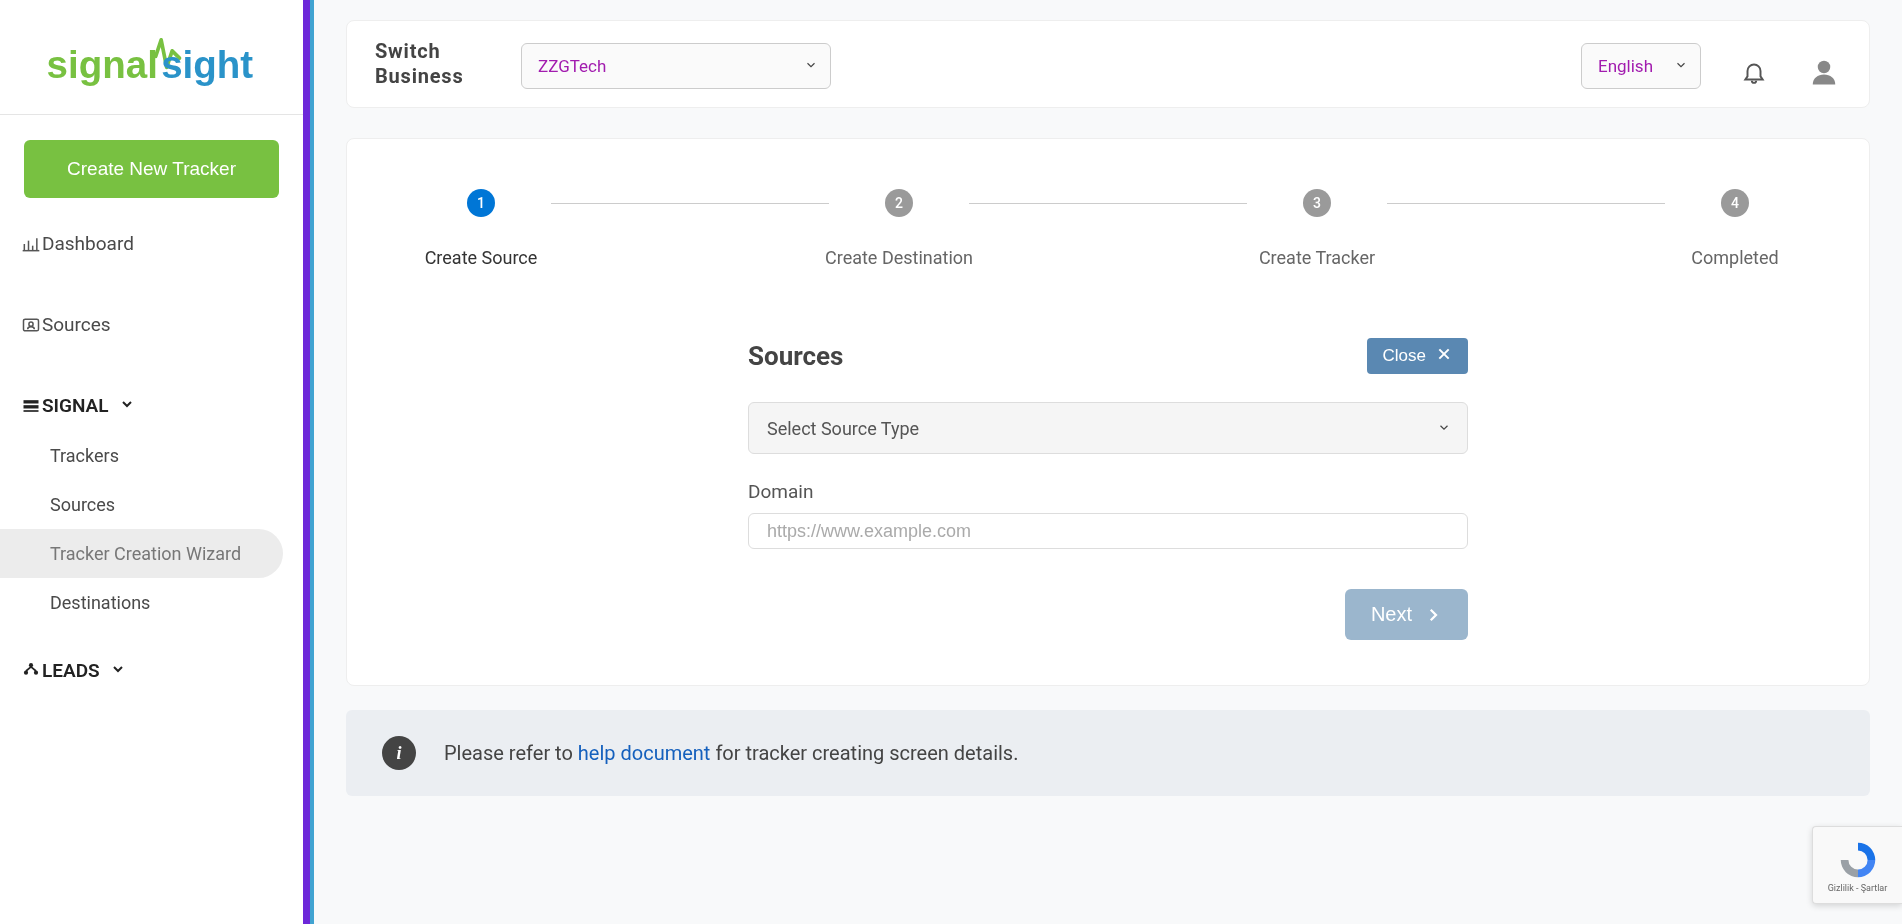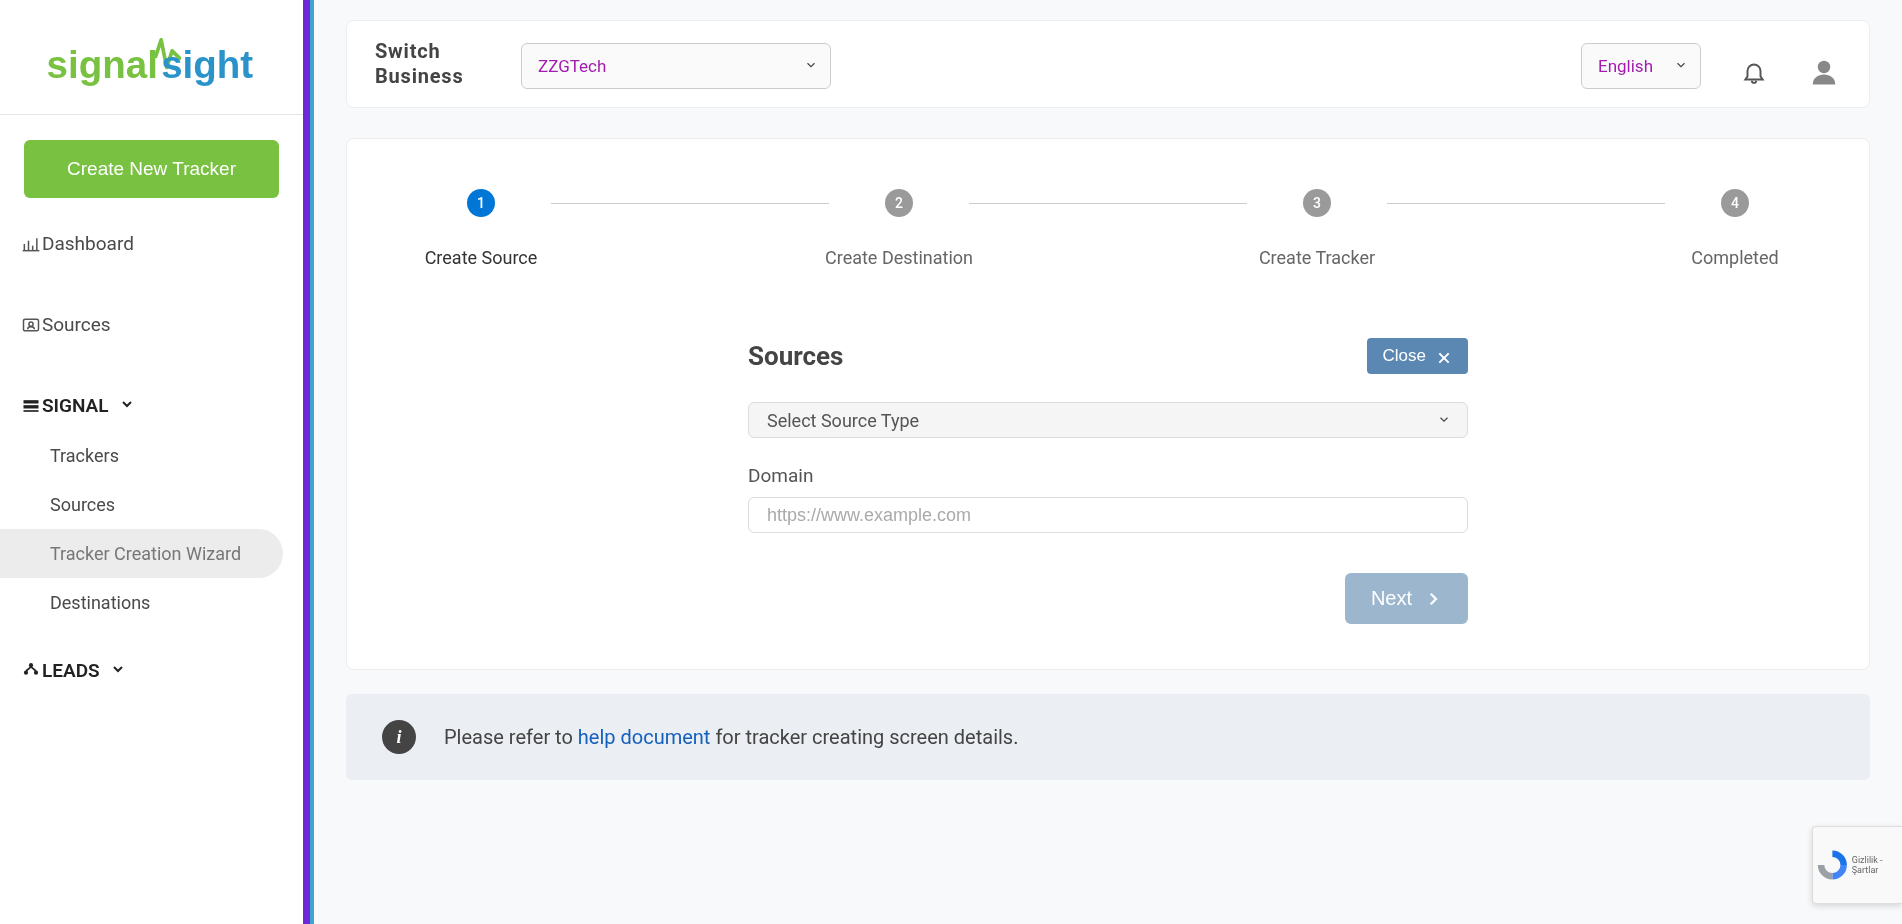--- a/index.html
+++ b/index.html
@@ -157,27 +157,27 @@
 .form-head { display: flex; align-items: center; justify-content: space-between; margin-bottom: 28px; }
 .form-title { font-size: 26px; font-weight: 700; color: #444; }
 .btn-close {
   background: #5a88b2;
   color: #fff;
   border: none;
   border-radius: 4px;
   padding: 8px 16px;
   font-size: 17px;
   display: flex;
-  align-items: flex-end;
+  align-items: flex-start;
   gap: 10px;
   cursor: pointer;
 }
 .field-select {
   width: 100%;
-  height: 36px;
+  height: 52px;
   border: 1px solid #ddd;
   border-radius: 6px;
   background: #f5f5f5;
   padding: 0 40px 0 18px;
   font-size: 18px;
   color: #555;
   display: flex;
   align-items: center;
   position: relative;
   cursor: pointer;
@@ -241,21 +241,21 @@
   right: 0;
   bottom: 20px;
   width: 90px;
   height: 78px;
   background: #f9f9f9;
   border: 1px solid #ddd;
   border-right: none;
   border-radius: 4px 0 0 4px;
   box-shadow: 0 2px 6px rgba(0,0,0,0.15);
   display: flex;
-  flex-direction: row;
+  flex-direction: column;
   align-items: center;
   justify-content: center;
   font-size: 9px;
   color: #666;
   margin-left: 43px;
 }
 .recaptcha svg { width: 46px; height: 46px; }
 
 .caret svg { width: 14px; height: 14px; }
 </style>

